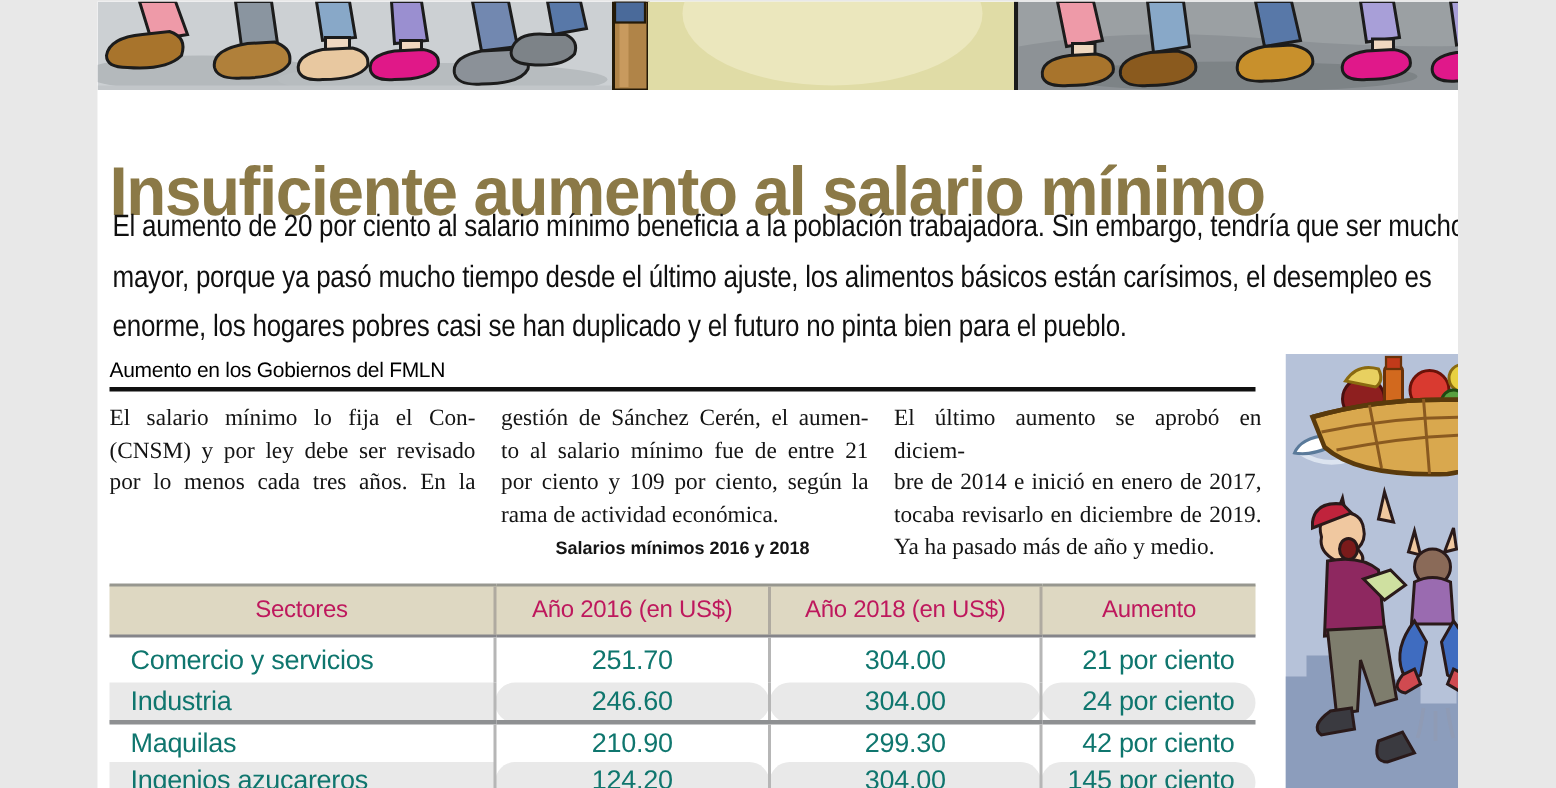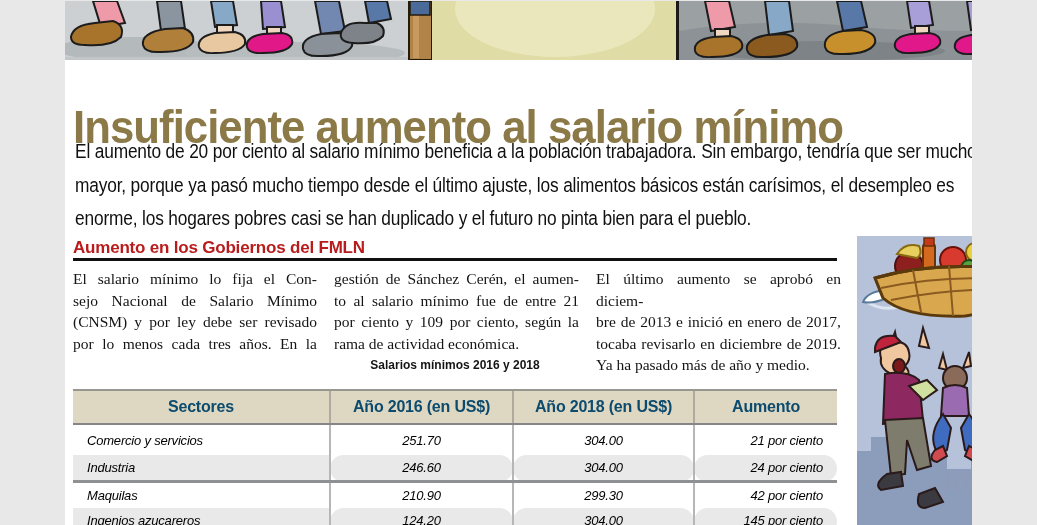--- a/index.html
+++ b/index.html
@@ -16,21 +16,21 @@
     letter-spacing:-1px;white-space:nowrap;
     transform:scaleX(0.95);transform-origin:left top;
   }
   
   .intro{position:absolute;left:10px;top:133px;transform:scaleX(0.845);transform-origin:left top;}
   .intro .line{
     font-size:20.5px;color:#101010;line-height:33.5px;white-space:nowrap;letter-spacing:-0.2px;
   }
   
   .section-heading{
-    position:absolute;left:8px;top:237px;font-size:17px;font-weight:bold;color:#b91c1c;
+    position:absolute;left:8px;top:237px;font-size:14px;font-weight:normal;color:#000000;
     letter-spacing:-0.2px;
   }
   .section-rule{position:absolute;left:8px;top:257px;width:764px;height:3px;background:#101010;}
   
   .columns{
     position:absolute;left:8px;top:267px;width:768px;display:flex;
     font-family:"Liberation Serif",serif;color:#141414;
   }
   .col{font-size:15.5px;line-height:21.5px;}
   .col1{width:244px;margin-right:17px;}
@@ -45,27 +45,27 @@
   }
   .wage-table{
     position:absolute;left:8px;top:388px;width:764px;
     border-collapse:collapse;table-layout:fixed;
   }
   .wage-table col.c1{width:257px;}
   .wage-table col.c2{width:183px;}
   .wage-table col.c3{width:181px;}
   .wage-table col.c4{width:143px;}
   .wage-table th{
-    background:#ded8c2;height:30px;font-size:16px;font-weight:bold;color:#0c4a6e;
+    background:#ded8c2;height:30px;font-size:16px;font-weight:normal;color:#be185d;
     border-top:2px solid #97978f;border-bottom:2px solid #85858a;text-align:center;
     letter-spacing:-0.2px;
   }
   .wage-table th + th{border-left:2px solid #aFaaa0;}
   .wage-table td{
-    height:23px;font-size:13px;color:#000000;background:#fff;letter-spacing:-0.2px;font-style:italic;
+    height:23px;font-size:18px;color:#0f766e;background:#fff;letter-spacing:-0.2px;
   }
   .wage-table td + td{border-left:2px solid #b6b6b6;border-radius:14px;}
   .wage-table tr.first td{height:28px;}
   .wage-table tr.alt td{background:#e9e9e9;}
   .wage-table tr.thick td{border-bottom:3px solid #8e9092;}
   .wage-table td.sector{text-align:left;padding-left:14px;}
   .wage-table td.num{text-align:center;}
   .wage-table td.aumento{text-align:right;padding-right:14px;}
   
   .side-illo{position:absolute;left:792px;top:235px;width:242px;height:300px;}
@@ -140,33 +140,32 @@
     <div class="line">mayor, porque ya pasó mucho tiempo desde el último ajuste, los alimentos básicos están carísimos, el desempleo es</div>
     <div class="line">enorme, los hogares pobres casi se han duplicado y el futuro no pinta bien para el pueblo.</div>
   </div>
 
   <div class="section-heading">Aumento en los Gobiernos del FMLN</div>
   <div class="section-rule"></div>
 
   <div class="columns">
     <div class="col col1">
       <div class="jline">El salario mínimo lo fija el Con-</div>
-      <div class="jline">sejo Nacional de Salario Mínimo</div>
       <div class="jline">(CNSM) y por ley debe ser revisado</div>
       <div class="jline">por lo menos cada tres años. En la</div>
     </div>
     <div class="col col2">
       <div class="jline">gestión de Sánchez Cerén, el aumen-</div>
       <div class="jline">to al salario mínimo fue de entre 21</div>
       <div class="jline">por ciento y 109 por ciento, según la</div>
       <div class="jline last">rama de actividad económica.</div>
     </div>
     <div class="col col3">
       <div class="jline">El último aumento se aprobó en diciem-</div>
-      <div class="jline">bre de 2013 e inició en enero de 2017,</div>
+      <div class="jline">bre de 2014 e inició en enero de 2017,</div>
       <div class="jline">tocaba revisarlo en diciembre de 2019.</div>
       <div class="jline last">Ya ha pasado más de año y medio.</div>
     </div>
   </div>
 
   <div class="table-title">Salarios mínimos 2016 y 2018</div>
 
   <table class="wage-table">
     <colgroup>
         <col class="c1">

